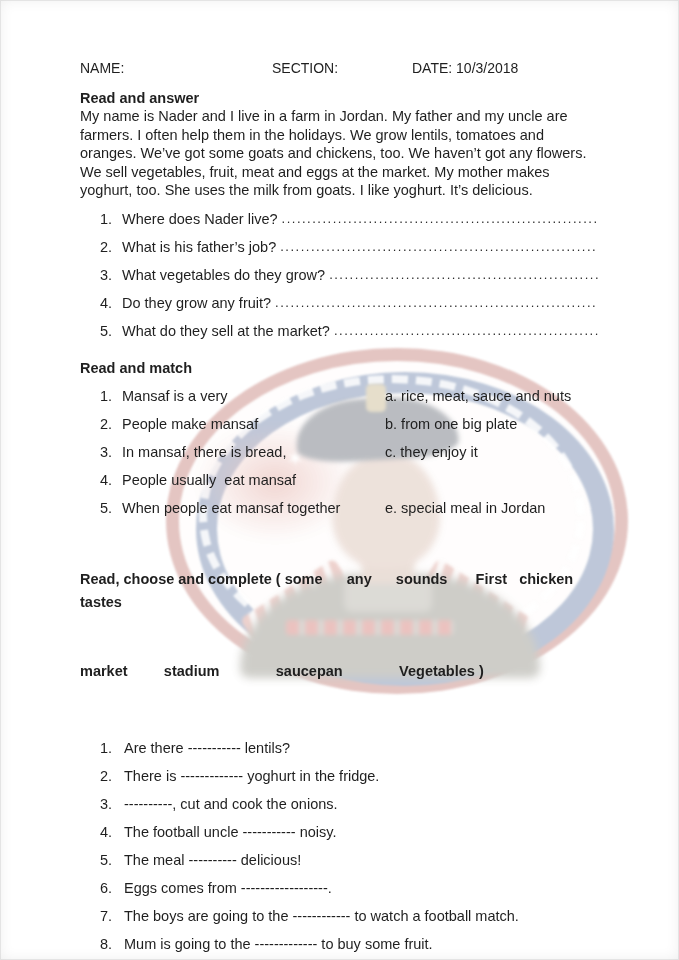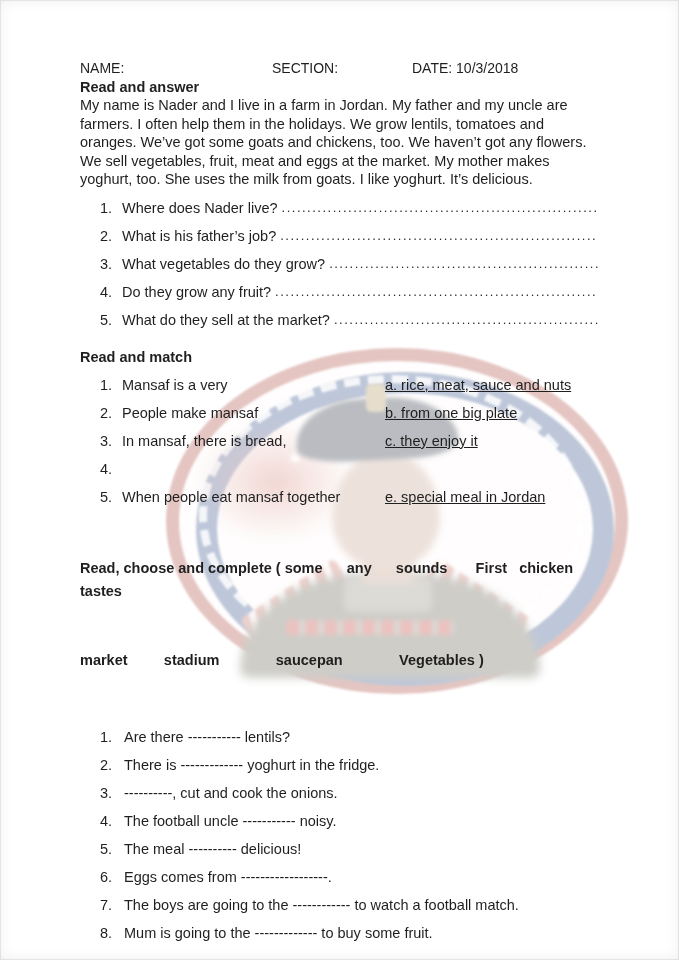--- a/index.html
+++ b/index.html
@@ -33,32 +33,32 @@
   .content{position:absolute;left:80px;top:58px;width:518px;z-index:1;font-size:14.5px;}
   .hdr-row{display:flex;font-size:14px;line-height:17px;}
   .hdr-row.second{margin-top:2px;}
   .hdr-school{width:196px;}
   .hdr-test{width:180px;}
   .hdr-name{width:192px;}
   .hdr-section{width:140px;}
   .hdr-date{width:186px;}
 
   .heading{font-weight:bold;font-size:14.5px;line-height:17px;margin:0;}
-  .heading.h1{margin-top:2px;}
+  .heading.h1{margin-top:13px;}
   .heading.h2{margin-top:20px;}
   .passage{line-height:18.5px;}
 
   .list{margin-left:20px;}
   .row{display:flex;margin-top:10px;line-height:18px;height:18px;}
   .row .num{width:22px;flex:0 0 22px;}
   .fill-list .row .num{width:24px;flex:0 0 24px;}
   .q-text{white-space:nowrap;}
   .dots{flex:1 1 auto;overflow:hidden;white-space:nowrap;letter-spacing:1.5px;font-size:13px;color:#2a2a2a;margin-left:4px;}
   .match-left{width:263px;flex:0 0 263px;white-space:pre-wrap;}
-  .match-right{white-space:nowrap;text-decoration:underline;}
+  .match-right{white-space:nowrap;}
 
   .wordbank{font-weight:bold;line-height:23px;margin-top:5px;white-space:pre-wrap;}
   .fill-list .row{margin-top:10px;}
   .fill-list{margin-top:6px;}
 </style>
 </head>
 <body>
 
 <div class="watermark">
   <div class="wm wm-outer-ring"></div>
@@ -130,20 +130,21 @@
       <span class="match-left">People make mansaf</span>
       <span class="match-right">b. from one big plate</span>
     </div>
     <div class="row">
       <span class="num">3.</span>
       <span class="match-left">In mansaf, there is bread,</span>
       <span class="match-right">c. they enjoy it</span>
     </div>
     <div class="row">
       <span class="num">4.</span>
+      <span class="match-left">People usually  eat mansaf</span>
     </div>
     <div class="row">
       <span class="num">5.</span>
       <span class="match-left">When people eat mansaf together</span>
       <span class="match-right">e. special meal in Jordan</span>
     </div>
   </div>
 
   <div class="wordbank">
     <div>Read, choose and complete ( some      any      sounds       First   chicken   tastes</div>

